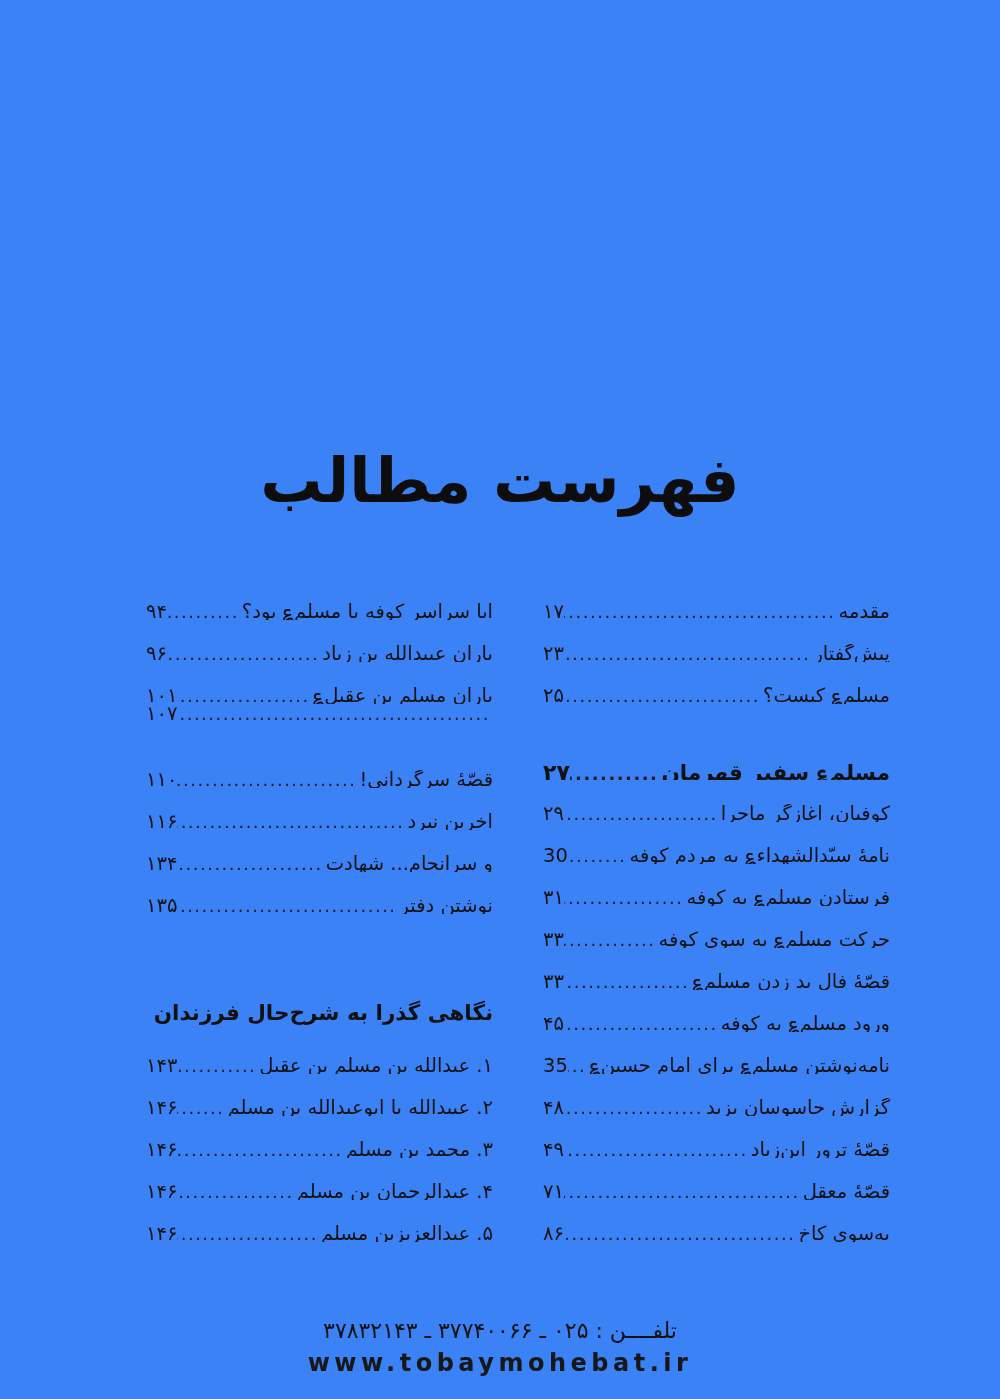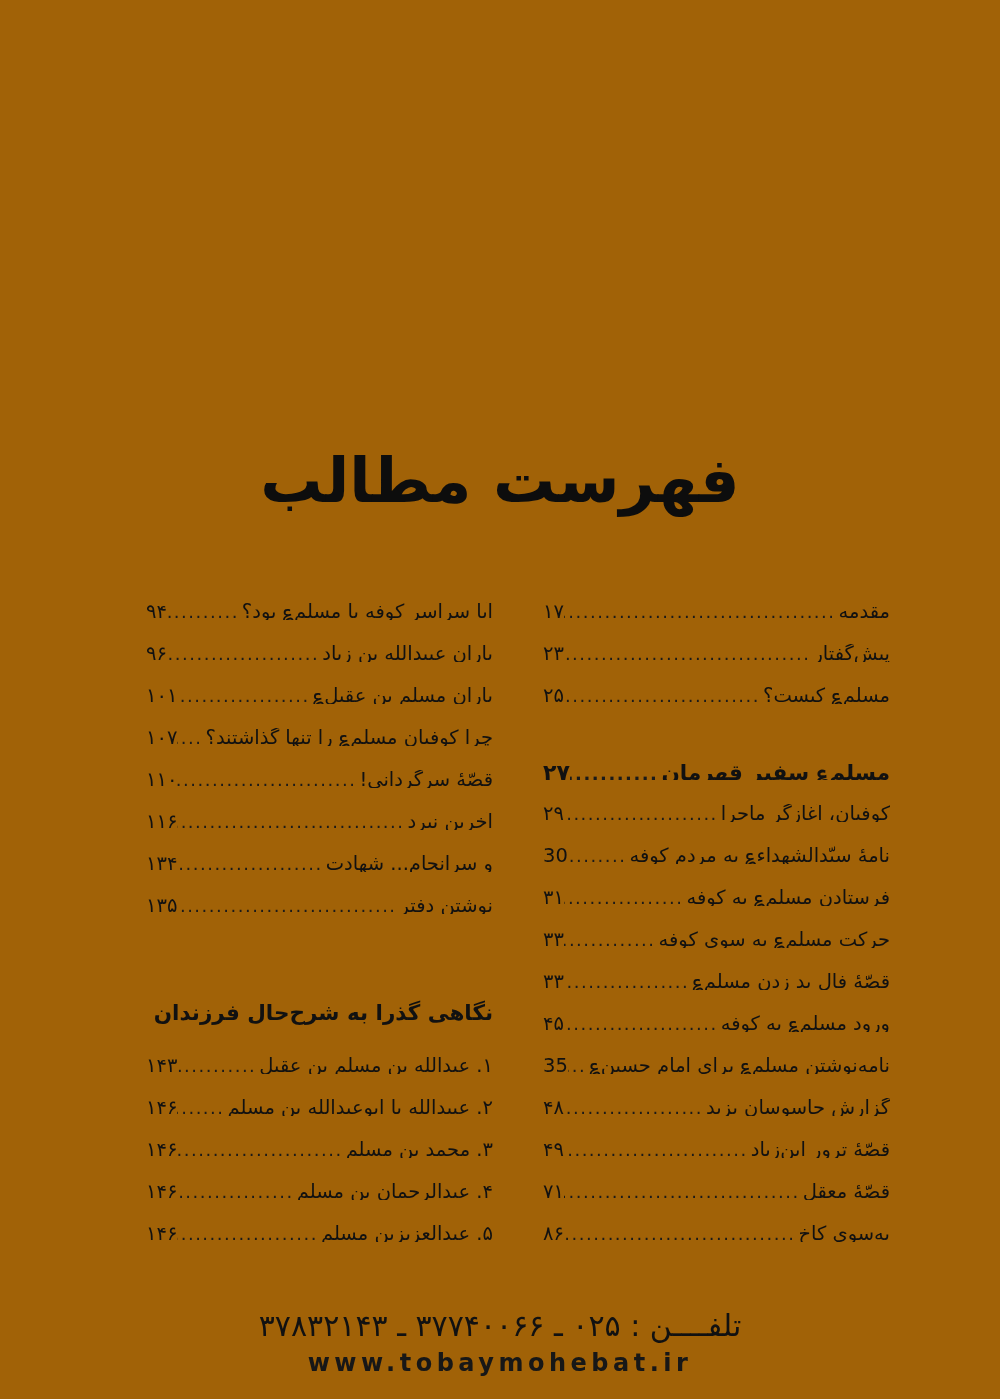--- a/index.html
+++ b/index.html
@@ -13,21 +13,21 @@
     height: 1399px;
     position: relative;
     overflow: hidden;
     font-family: "DejaVu Sans", "Liberation Sans", sans-serif;
     color: #111111;
   }
 
   .page {
     position: absolute;
     inset: 0;
-    background: #a16207;
+    background: #3b82f6;
   }
 
   
   .toc-title {
     position: absolute;
     top: 405px;
     left: 0;
     right: 0;
     text-align: center;
     font-size: 62px;
@@ -121,21 +121,21 @@
   
   .footer {
     position: absolute;
     left: 0;
     right: 0;
     bottom: 22px;
     text-align: center;
     direction: rtl;
   }
   .footer .phone {
-    font-size: 30px;
+    font-size: 22px;
     letter-spacing: 1px;
     color: #111111;
     margin-bottom: 6px;
     direction: rtl;
     white-space: nowrap;
   }
   .footer .phone .tel-label {
     letter-spacing: 3px;
   }
   .footer .website {
@@ -245,21 +245,20 @@
           <span class="label">یاران عبیدالله بن زیاد</span>
           <span class="leader">.............................................................................</span>
           <span class="pageno">۹۶</span>
         </div>
         <div class="entry">
           <span class="label">یاران مسلم بن عقیل؏</span>
           <span class="leader">.............................................................................</span>
           <span class="pageno">۱۰۱</span>
         </div>
         <div class="entry">
-          <span class="label">چرا کوفیان مسلم؏ را تنها گذاشتند؟</span>
           <span class="leader">.............................................................................</span>
           <span class="pageno">۱۰۷</span>
         </div>
         <div class="entry">
           <span class="label">قصّهٔ سرگردانی!</span>
           <span class="leader">.............................................................................</span>
           <span class="pageno">۱۱۰</span>
         </div>
         <div class="entry">
           <span class="label">آخرین نبرد</span>

